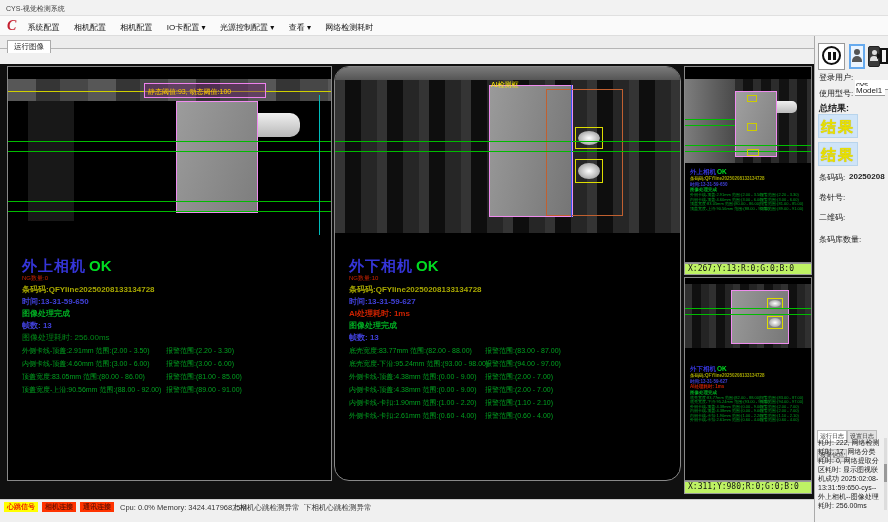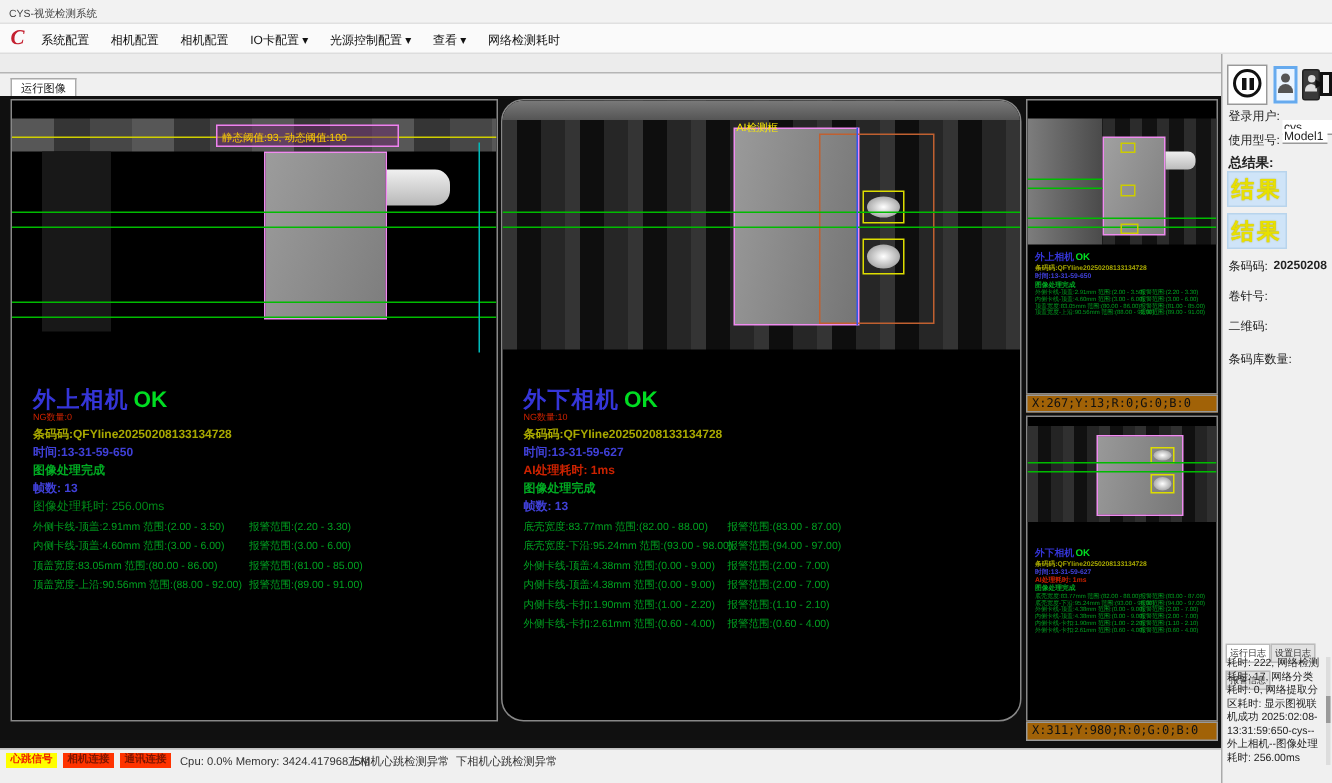--- a/index.html
+++ b/index.html
@@ -8,27 +8,27 @@
   #screen { position:absolute; left:0; top:0; width:888px; height:522px; background:#f0f0f0; overflow:hidden; }
   .ab { position:absolute; }
   .txt { position:absolute; white-space:nowrap; }
   
   #titlebar { left:0; top:0; width:888px; height:16px; background:#f2f2f2; border-bottom:1px solid #e0e0e0; }
   #titlebar .t { font-size:7px; color:#444; position:absolute; left:6px; top:4px; }
   #menubar { left:0; top:16px; width:888px; height:20px; background:#fafafa; border-bottom:1px solid #ddd; }
   #logo { position:absolute; left:7px; top:2px; font-size:14px; font-weight:bold; font-style:italic; color:#c42030; font-family:"Liberation Serif",serif; }
   .menu-item { display:inline-block; font-size:8px; color:#111; line-height:20px; padding:0 5px; cursor:default; }
   #tabrow { left:0; top:36px; width:814px; height:13px; background:#ececec; border-bottom:1px solid #b5b5b5; }
-  #tab-run { position:absolute; left:7px; top:16px; height:13px; padding:0 6px; background:#fff; border:1px solid #aaa; border-bottom:none; font-size:7.5px; line-height:12px; color:#222; }
+  #tab-run { position:absolute; left:7px; top:4px; height:13px; padding:0 6px; background:#fff; border:1px solid #aaa; border-bottom:none; font-size:7.5px; line-height:12px; color:#222; }
   #toolbar { left:0; top:49px; width:814px; height:15px; background:#f6f6f6; border-bottom:1px solid #bbb; }
   .tool-item { display:inline-block; font-size:7.5px; color:#222; line-height:14px; padding:0 5px; border-right:1px solid #ddd; cursor:default; }
   
   #content { left:0; top:64px; width:814px; height:435px; background:#101010; }
   .view { position:absolute; background:#000; border:1px solid #888; overflow:hidden; }
-  .strip { position:absolute; background:#a16207; border:1px solid #999; font-family:"DejaVu Sans Mono","Liberation Mono",monospace; font-size:8px; line-height:10px; color:#111; padding-left:3px; overflow:hidden; }
+  .strip { position:absolute; background:#bef264; border:1px solid #999; font-family:"DejaVu Sans Mono","Liberation Mono",monospace; font-size:8px; line-height:10px; color:#111; padding-left:3px; overflow:hidden; }
   .hline { position:absolute; height:1px; }
   .vline { position:absolute; width:1px; }
   
   .p-title { font-size:15px; font-weight:bold; color:#3535d8; letter-spacing:1px; }
   .p-ok { color:#00dd22; margin-left:3px; letter-spacing:0; }
   .t-red { color:#cc2200; font-size:6px; }
   .t-bar { color:#a8a800; font-size:8px; font-weight:bold; }
   .t-blue { color:#4040d8; font-size:8px; font-weight:bold; }
   .t-green { color:#00aa22; font-size:8px; font-weight:bold; }
   .t-dgreen { color:#008818; font-size:8px; }

